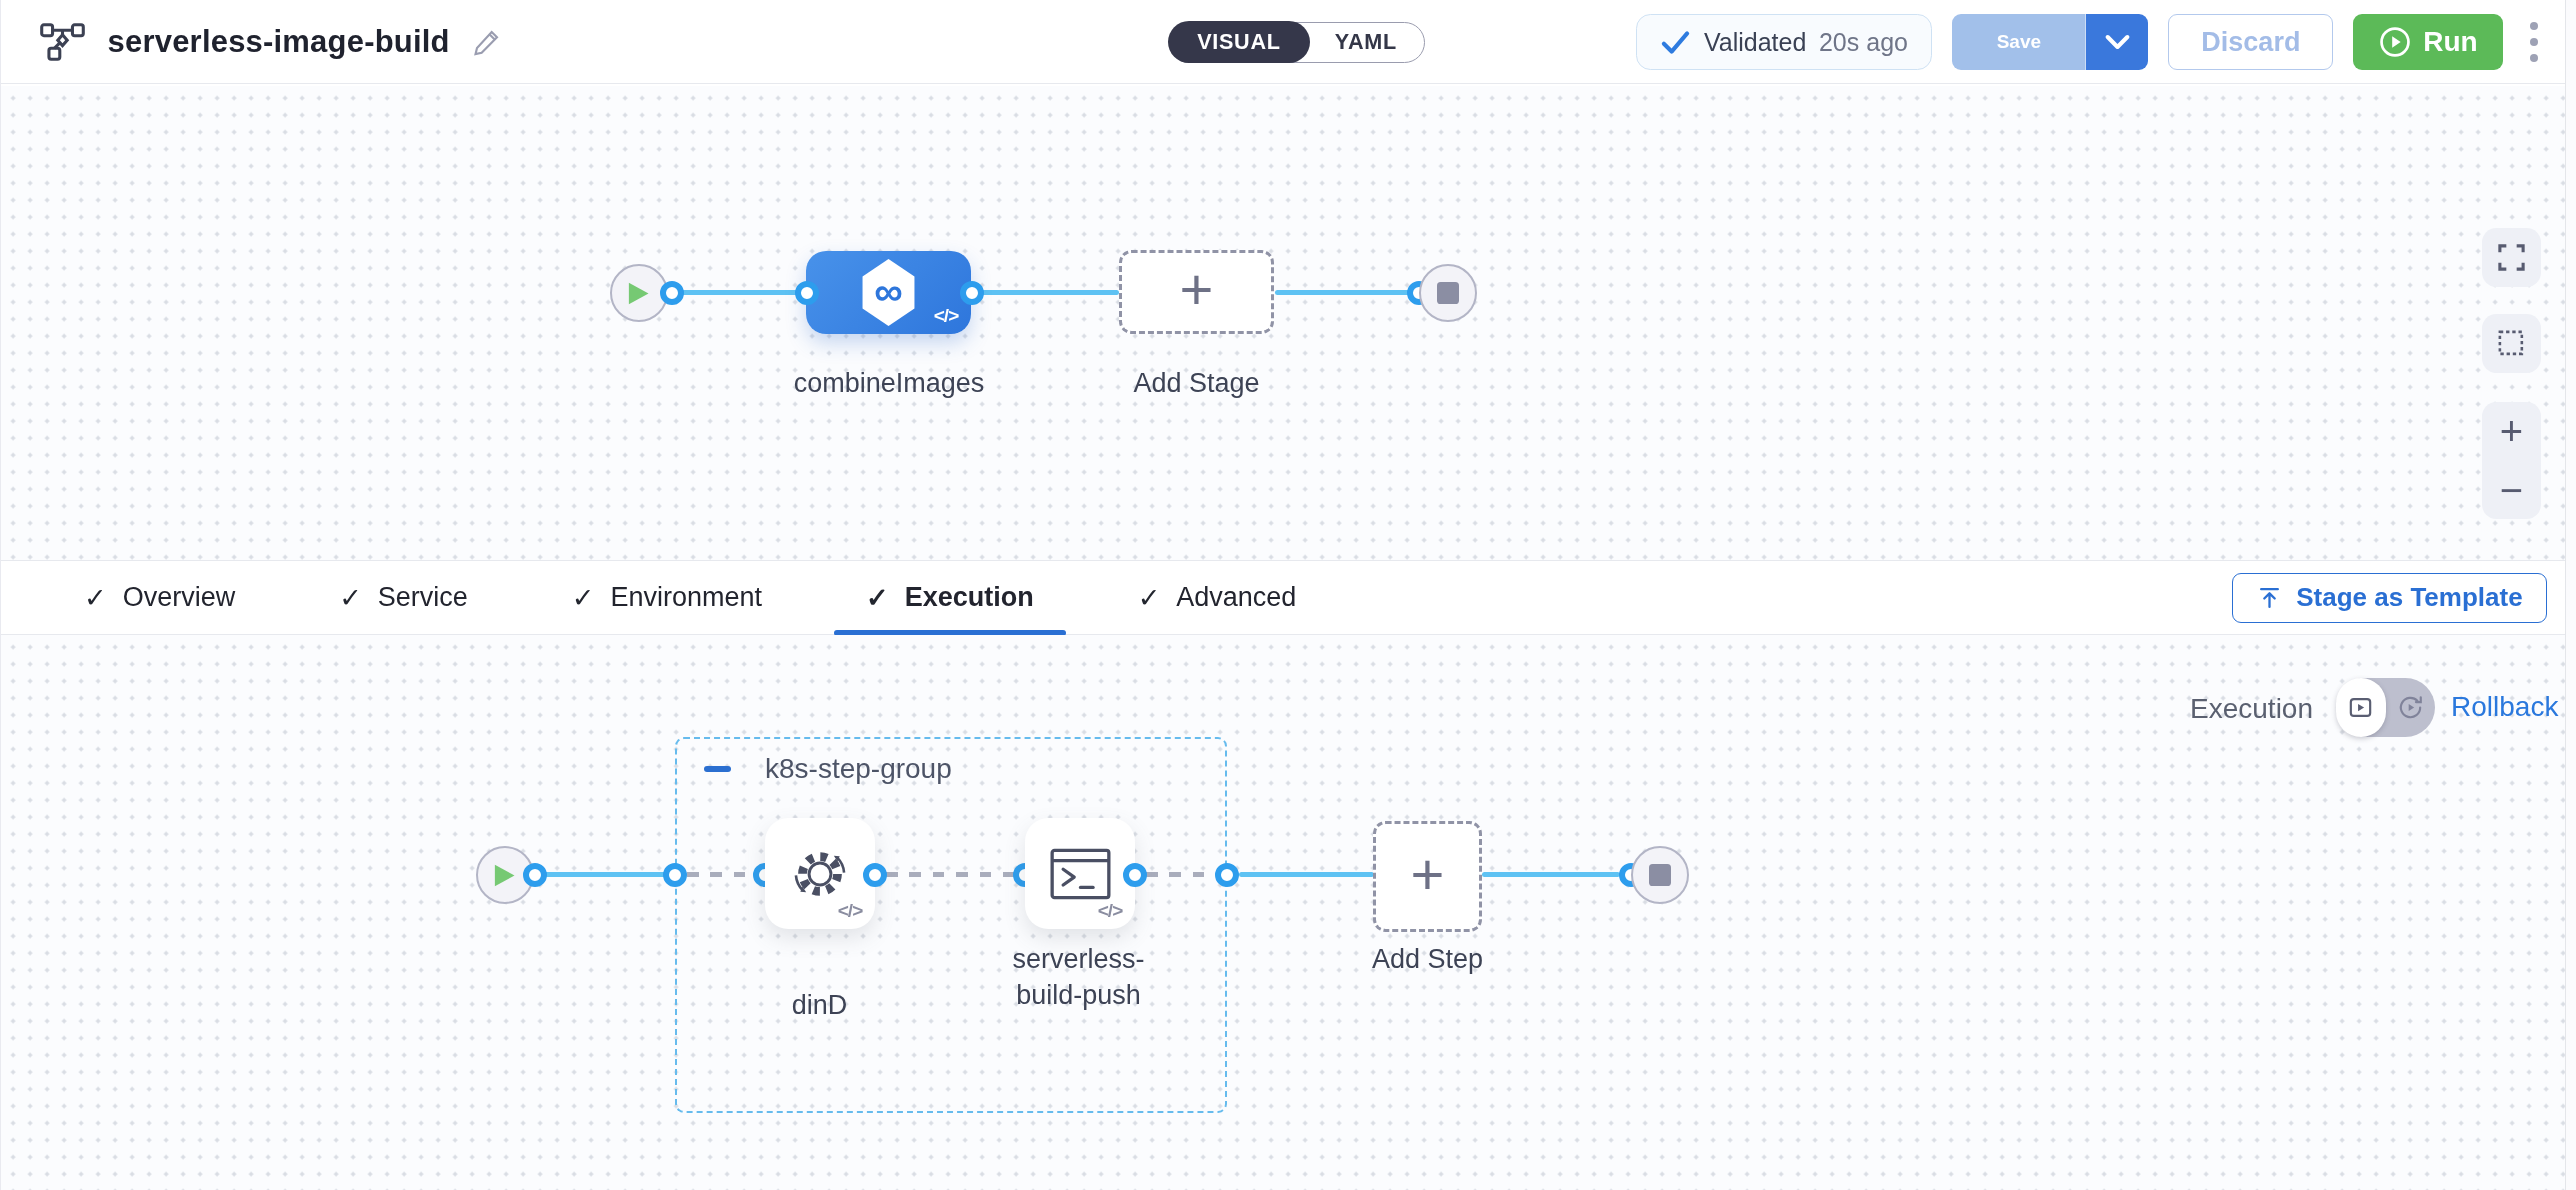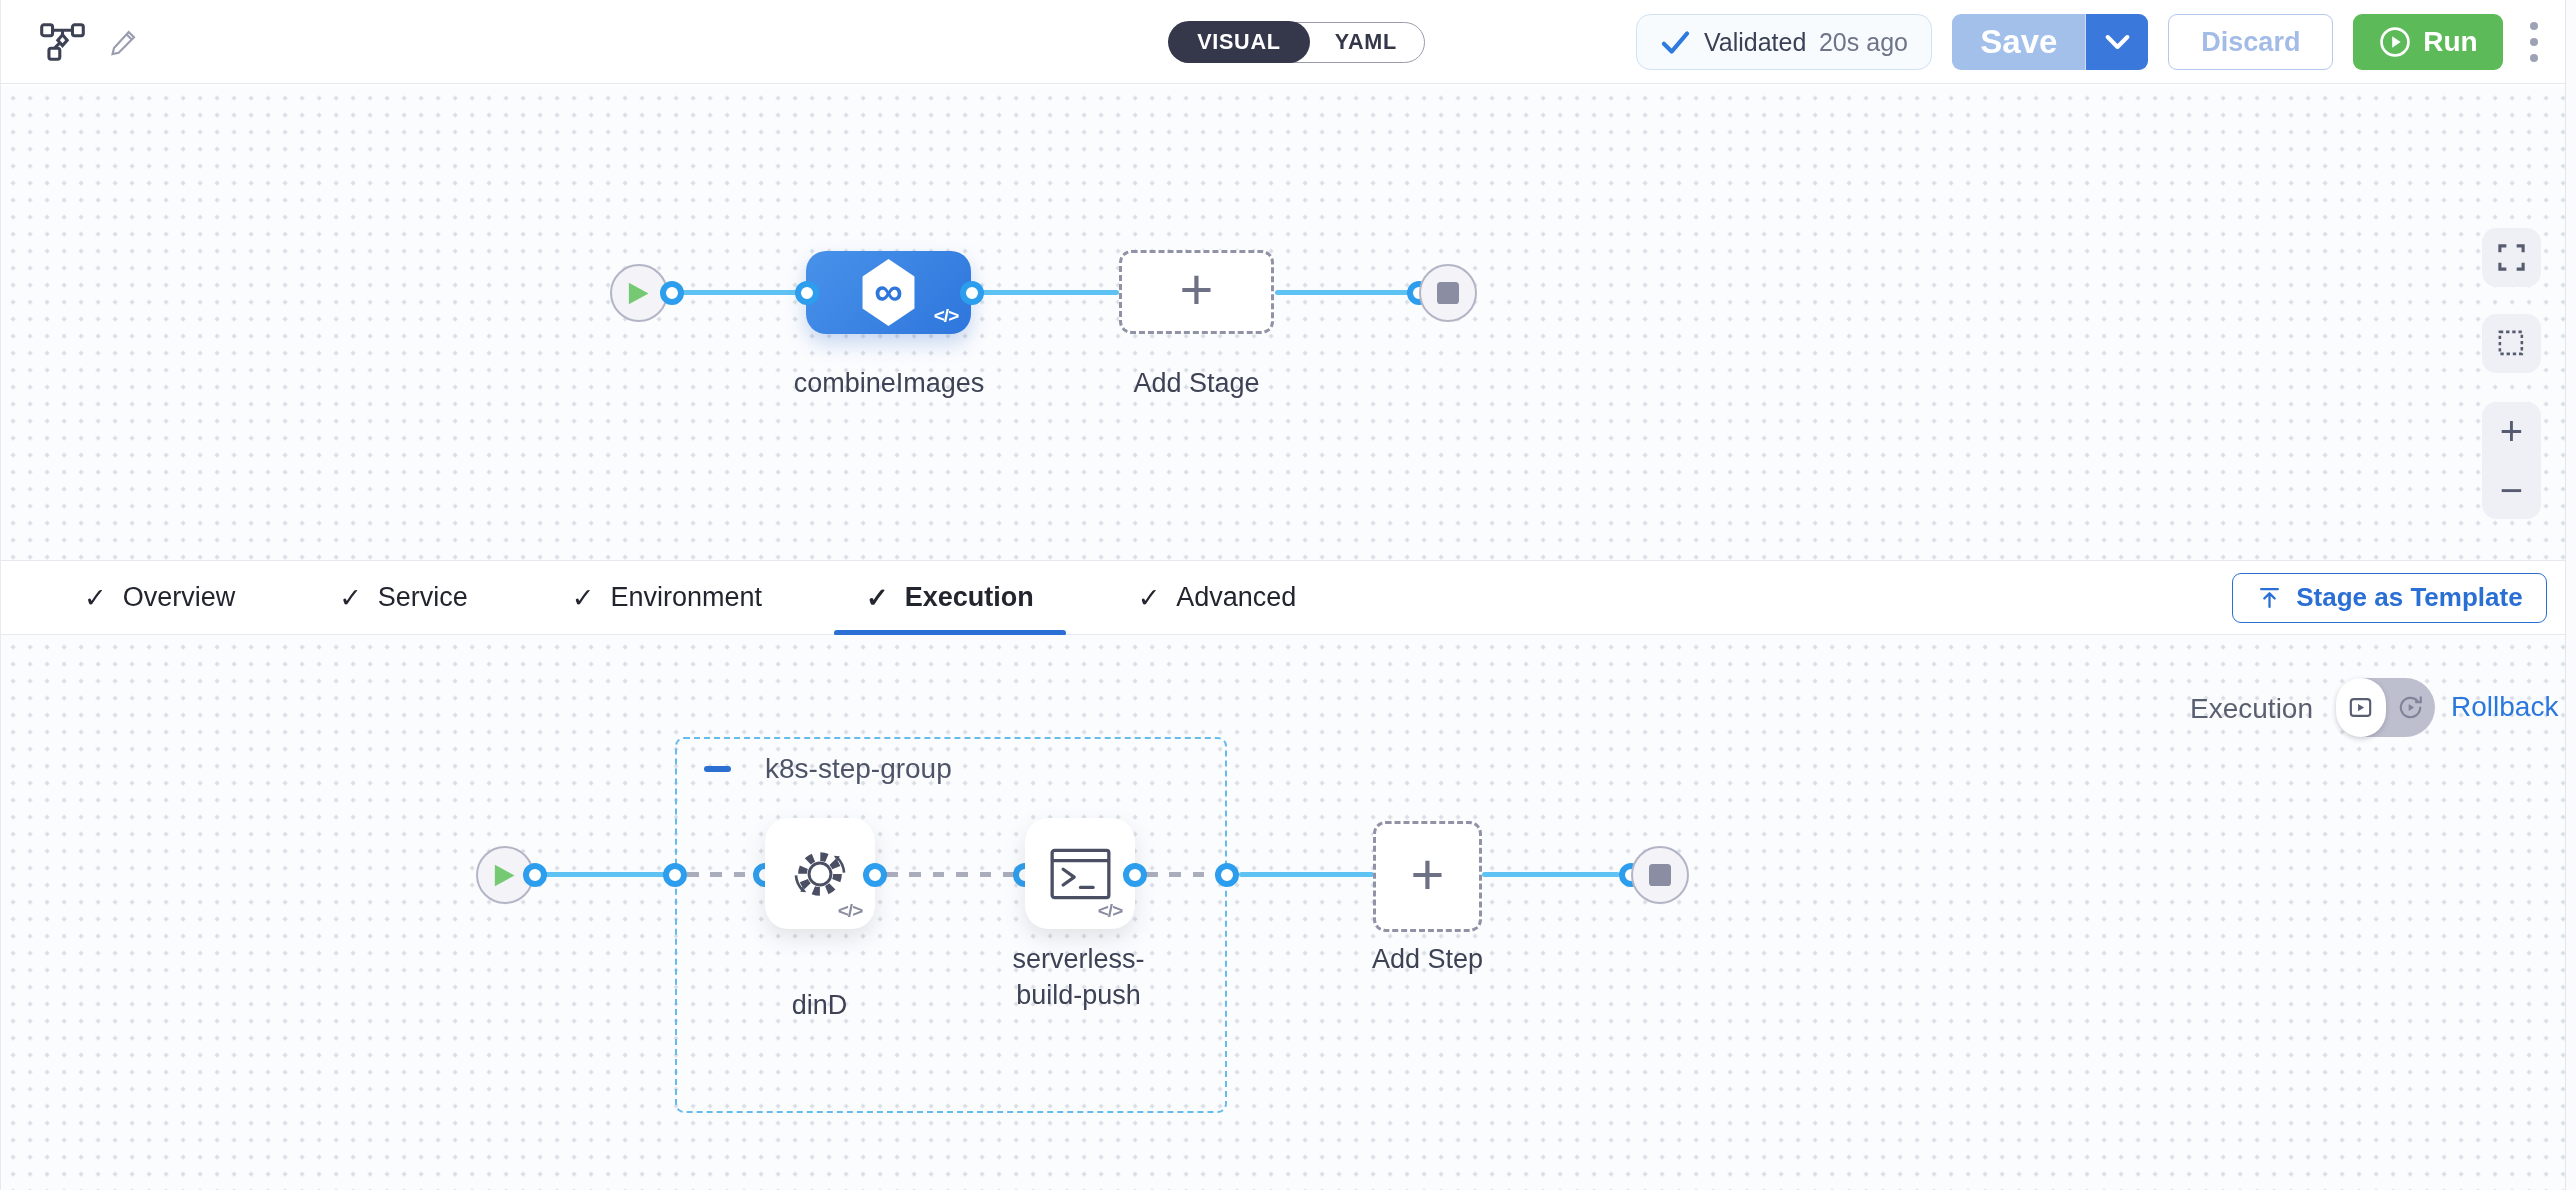--- a/index.html
+++ b/index.html
@@ -26,21 +26,21 @@
     padding:0 27px; border-radius:898px; color:#343748; background:transparent; border:none; cursor:pointer; }
   .mode-seg.active { background:#35374a; color:#fff; margin:-1.8px; padding:0 29px; }
   .topbar-right { position:absolute; right:31px; top:0; height:84px; display:flex; align-items:center; gap:20px; }
   .validated-badge {
     display:flex; align-items:center; gap:12.6px; height:56px; padding:0 23.4px;
     background:#f8fbfe; border:1.8px solid #cfe2f4; border-radius:14.4px;
   }
   .validated-label { font-size:25px; font-weight:400; color:#3a4154; }
   .validated-time { font-size:25px; color:#6f7588; }
   .save-split { display:flex; height:56px; border-radius:9px; overflow:hidden; }
-  .save-main { width:133px; background:#a2c0ea; color:#fff; font-size:33px; font-weight:700;
+  .save-main { width:133px; background:#a2c0ea; color:#fff; font-size:19px; font-weight:700;
     border:none; cursor:default; }
   .save-caret { width:63px; background:#3a78dc; border:none; border-left:1.8px solid rgba(255,255,255,.75);
     display:flex; align-items:center; justify-content:center; cursor:pointer; }
   .discard-btn { height:56px; padding:0 32px; background:#fff; border:1.8px solid #b3c9ed; border-radius:9px;
     color:#a3bce7; font-size:27px; font-weight:700; cursor:pointer; }
   .run-btn { height:56px; padding:0 25px; background:#5cba58; border:none; border-radius:9px;
     color:#fff; font-size:28px; font-weight:700; display:flex; align-items:center; gap:10.8px; cursor:pointer; }
   .kebab { display:flex; flex-direction:column; gap:8px; padding:7.2px; background:none; border:none; cursor:pointer; }
   .kebab i { width:8px; height:8px; border-radius:50%; background:#9ea2b5; }
   
@@ -123,20 +123,21 @@
   <div class="topbar-left">
     <span>
       <svg width="47" height="40" viewBox="0 0 26 22" fill="none" stroke="#3c4153" stroke-width="1.7">
         <rect x="1.5" y="1.5" width="6" height="6" rx="1.2"></rect>
         <rect x="18.5" y="1.5" width="6" height="6" rx="1.2"></rect>
         <rect x="5.5" y="14.5" width="6" height="6" rx="1.2"></rect>
         <path d="M7.5 4.5 L13 4.5 L13 10 M13 4.5 L18.5 4.5 M13 10 L8.5 14.5"></path>
         <path d="M13 7 l2.6 3 -2.6 3 -2.6 -3 z" fill="#fff"></path>
       </svg>
     </span>
+    <h1 class="page-title">serverless-image-build</h1>
     <button class="icon-btn">
       <svg width="32" height="32" viewBox="0 0 24 24" fill="none" stroke="#9a9db0" stroke-width="1.6">
         <path d="M15.5 4.5 l4 4 L8 20 l-4.6 1.1 L4.5 16.5 z"></path>
         <path d="M13.8 6.2 l4 4"></path>
       </svg>
     </button>
   </div>
 
   <div class="mode-toggle">
     <button class="mode-seg active">VISUAL</button>

